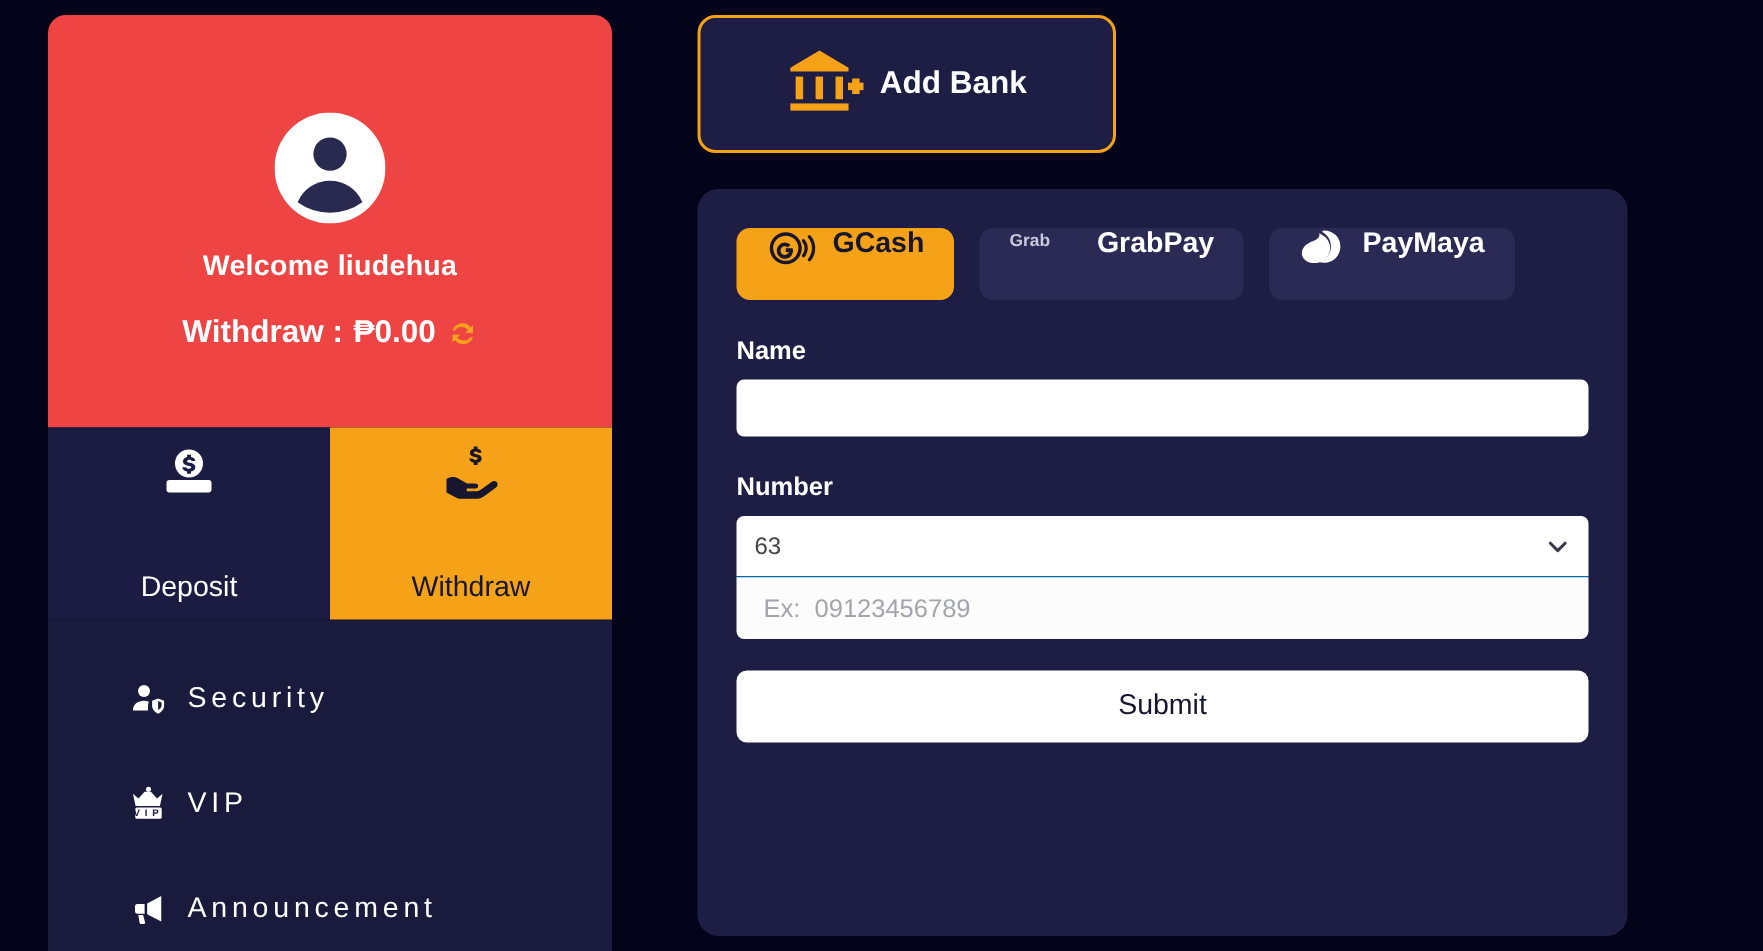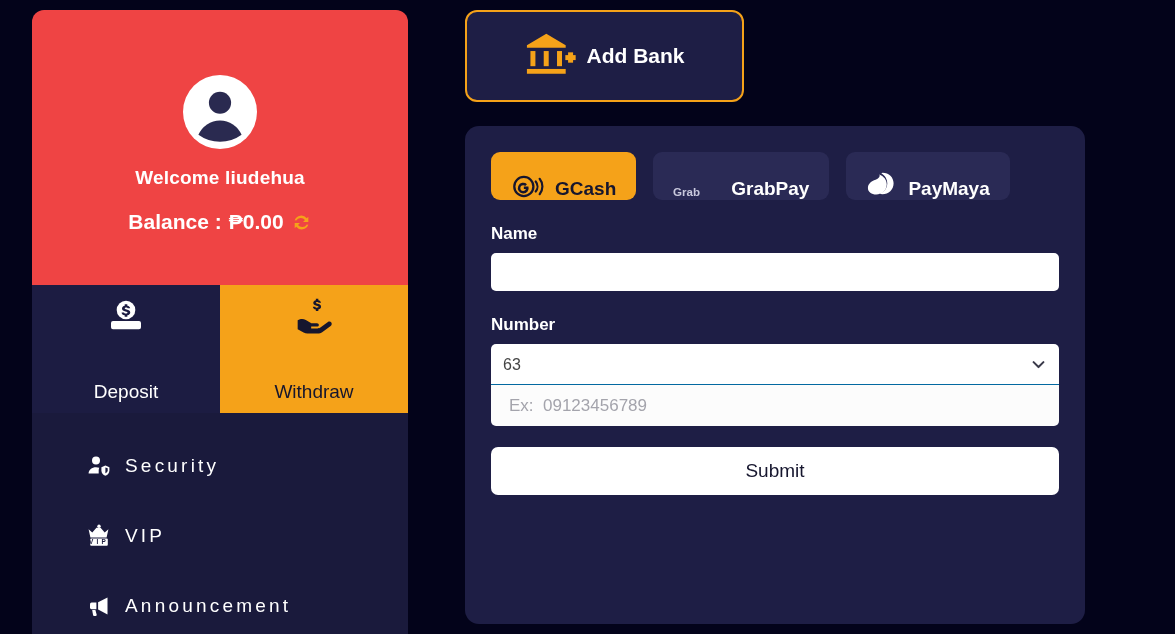--- a/index.html
+++ b/index.html
@@ -78,21 +78,21 @@
     margin-top: 24px;
     width: 620px; height: 498px;
     background: #1e1e45;
     border-radius: 14px;
     padding: 26px;
   }
 
   .methods { display: flex; flex-wrap: wrap; gap: 17px; }
   .method {
     height: 48px; border-radius: 9px;
-    display: flex; align-items: flex-end; gap: 10px;
+    display: flex; align-items: flex-start; gap: 10px;
     padding: 0 20px; cursor: pointer;
     background: #2a2a55; color: #ffffff;
     font-size: 19px; font-weight: bold;
   }
   .method.selected { background: #f5a219; color: #16162e; }
   .method .m-icon { display: flex; align-items: center; }
 
   .field-label {
     color: #ffffff; font-size: 17px; font-weight: bold;
     margin-top: 24px; margin-bottom: 9px;
@@ -148,21 +148,21 @@
         <svg viewBox="0 0 24 24" width="74" height="74" fill="#ffffff">
           <circle cx="12" cy="12" r="12" fill="#ffffff"></circle>
           <circle cx="12" cy="9" r="3.6" fill="#2a2a50"></circle>
           <path d="M5 19.4a7.6 7.6 0 0 1 14 0A11.9 11.9 0 0 1 5 19.4z" fill="#2a2a50"></path>
         </svg>
       </span>
 
       <div class="welcome">Welcome liudehua</div>
 
       <div class="balance-row">
-        <span>Balance :</span>
+        <span>Withdraw :</span>
         <span class="balance-amt">₱0.00</span>
         <span class="refresh-icon">
           <svg viewBox="0 0 24 24" width="21" height="21" fill="#f5a219">
             <path d="M4.2 9.3A8 8 0 0 1 18 7.2l1.8-1.8v6h-6l2.2-2.2A6 6 0 0 0 6 9.8z"></path>
             <path d="M19.8 14.7A8 8 0 0 1 6 16.8L4.2 18.6v-6h6L8 14.8a6 6 0 0 0 10-.6z"></path>
           </svg>
         </span>
       </div>
     </div>
 

